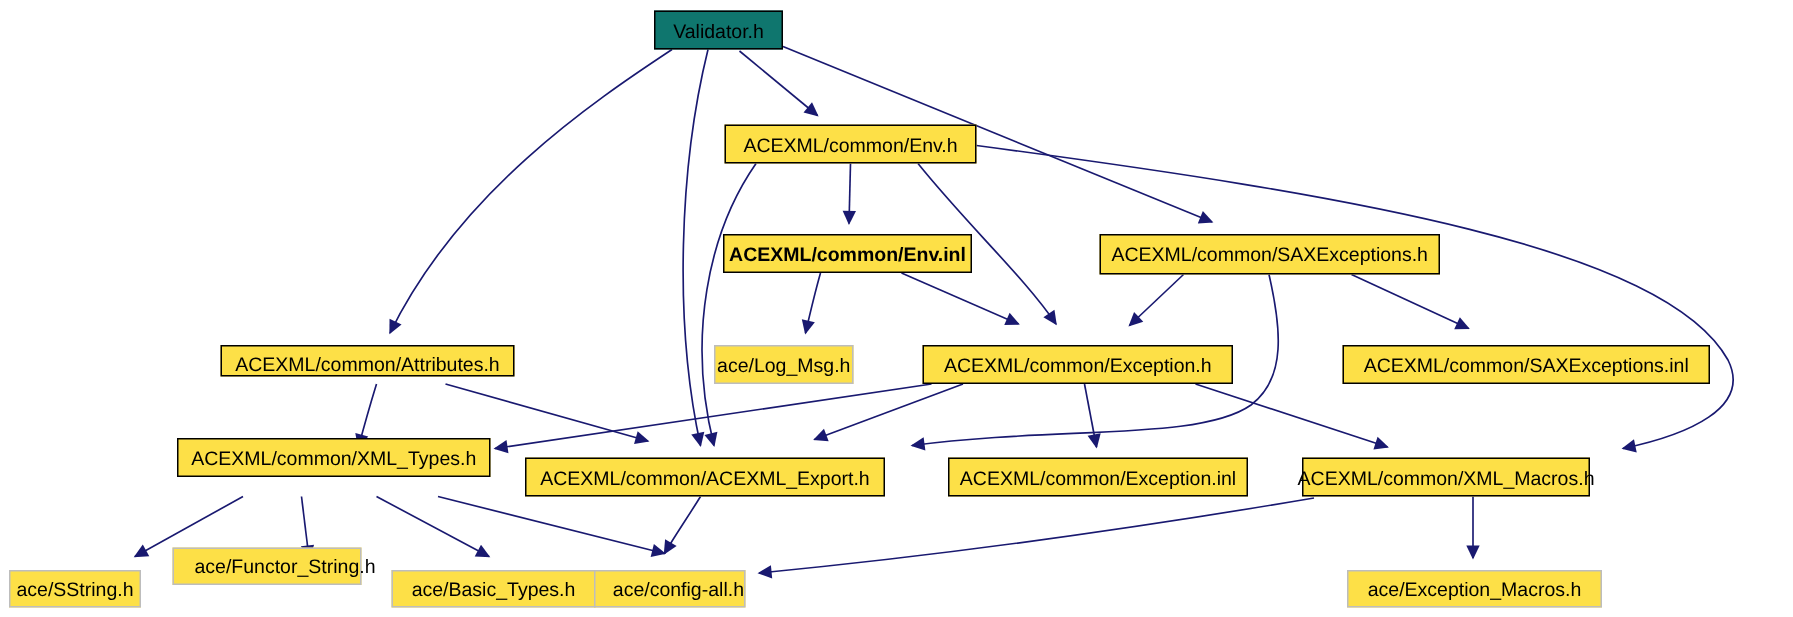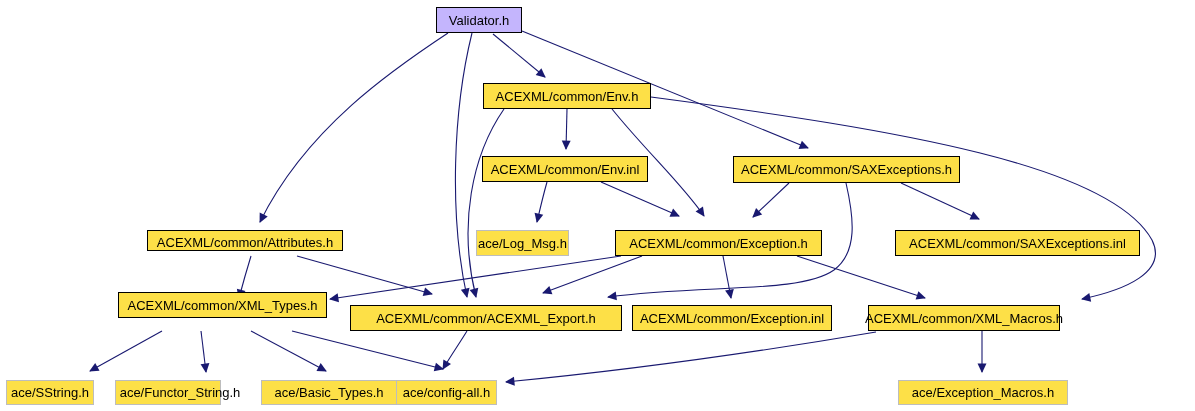--- a/index.html
+++ b/index.html
@@ -14,21 +14,21 @@
   .node{
     position:absolute;
     display:flex;align-items:center;justify-content:center;
     box-sizing:border-box;
     background:#fde047;
     border:1px solid #000000;
     font-size:13px;color:#000000;
     white-space:nowrap;
     z-index:2;
   }
-  .node.root{background:#c4b5fd;border-color:#000000;}
+  .node.root{background:#0f766e;border-color:#000000;}
   .node.external{border-color:#bdbdbd;}
   .edge{fill:none;stroke:#191970;stroke-width:1.1px;}
 </style>
 </head>
 <body>
 
 <div id="graph">
   <svg id="edges" viewBox="0 0 1195 411" xmlns="http://www.w3.org/2000/svg">
     <defs>
       <marker id="arrow" viewBox="0 0 10 10" refX="8.5" refY="5" markerWidth="10" markerHeight="9" orient="auto">
@@ -64,59 +64,59 @@
         <path d="M982,331 L982,372" class="edge" marker-end="url(#arrow)" stroke="#191970"></path>
       </g>
   </svg>
   <div id="nodes">
       <div class="node root" style="left: 436px; top: 7px; width: 86px; height: 26px;">
         <span>Validator.h</span>
       </div>
       <div class="node internal" style="left: 483px; top: 83px; width: 168px; height: 26px;">
         <span>ACEXML/common/Env.h</span>
       </div>
-      <div class="node internal" style="left: 482px; top: 156px; width: 166px; height: 26px;">
+      <div class="node internal" style="left: 482px; top: 156px; width: 166px; height: 26px; font-weight: bold;">
         <span>ACEXML/common/Env.inl</span>
       </div>
       <div class="node internal" style="left: 733px; top: 156px; width: 227px; height: 27px;">
         <span>ACEXML/common/SAXExceptions.h</span>
       </div>
       <div class="node internal" style="left: 147px; top: 230px; width: 196px; height: 21px; align-items: flex-end;">
         <span>ACEXML/common/Attributes.h</span>
       </div>
       <div class="node external" style="left: 476px; top: 230px; width: 93px; height: 26px;">
         <span>ace/Log_Msg.h</span>
       </div>
       <div class="node internal" style="left: 615px; top: 230px; width: 207px; height: 26px;">
         <span>ACEXML/common/Exception.h</span>
       </div>
       <div class="node internal" style="left: 895px; top: 230px; width: 245px; height: 26px;">
         <span>ACEXML/common/SAXExceptions.inl</span>
       </div>
       <div class="node internal" style="left: 118px; top: 292px; width: 209px; height: 26px;">
         <span>ACEXML/common/XML_Types.h</span>
       </div>
-      <div class="node internal" style="left: 350px; top: 305px; width: 272px; height: 26px;">
+      <div class="node internal" style="left: 350px; top: 305px; width: 240px; height: 26px;">
         <span>ACEXML/common/ACEXML_Export.h</span>
       </div>
       <div class="node internal" style="left: 632px; top: 305px; width: 200px; height: 26px;">
         <span>ACEXML/common/Exception.inl</span>
       </div>
       <div class="node internal" style="left: 868px; top: 305px; width: 192px; height: 26px;">
         <span>ACEXML/common/XML_Macros.h</span>
       </div>
       <div class="node external" style="left: 6px; top: 380px; width: 88px; height: 25px;">
         <span>ace/SString.h</span>
       </div>
-      <div class="node external" style="left: 115px; top: 380px; width: 106px; height: 25px; padding-left: 24px;">
+      <div class="node external" style="left: 115px; top: 365px; width: 126px; height: 25px; padding-left: 24px;">
         <span>ace/Functor_String.h</span>
       </div>
       <div class="node external" style="left: 261px; top: 380px; width: 136px; height: 25px;">
         <span>ace/Basic_Types.h</span>
       </div>
-      <div class="node external" style="left: 396px; top: 380px; width: 101px; height: 25px;">
+      <div class="node external" style="left: 396px; top: 380px; width: 101px; height: 25px; justify-content: flex-end;">
         <span>ace/config-all.h</span>
       </div>
       <div class="node external" style="left: 898px; top: 380px; width: 170px; height: 25px;">
         <span>ace/Exception_Macros.h</span>
       </div>
     </div>
 </div>
 
 </body></html>

